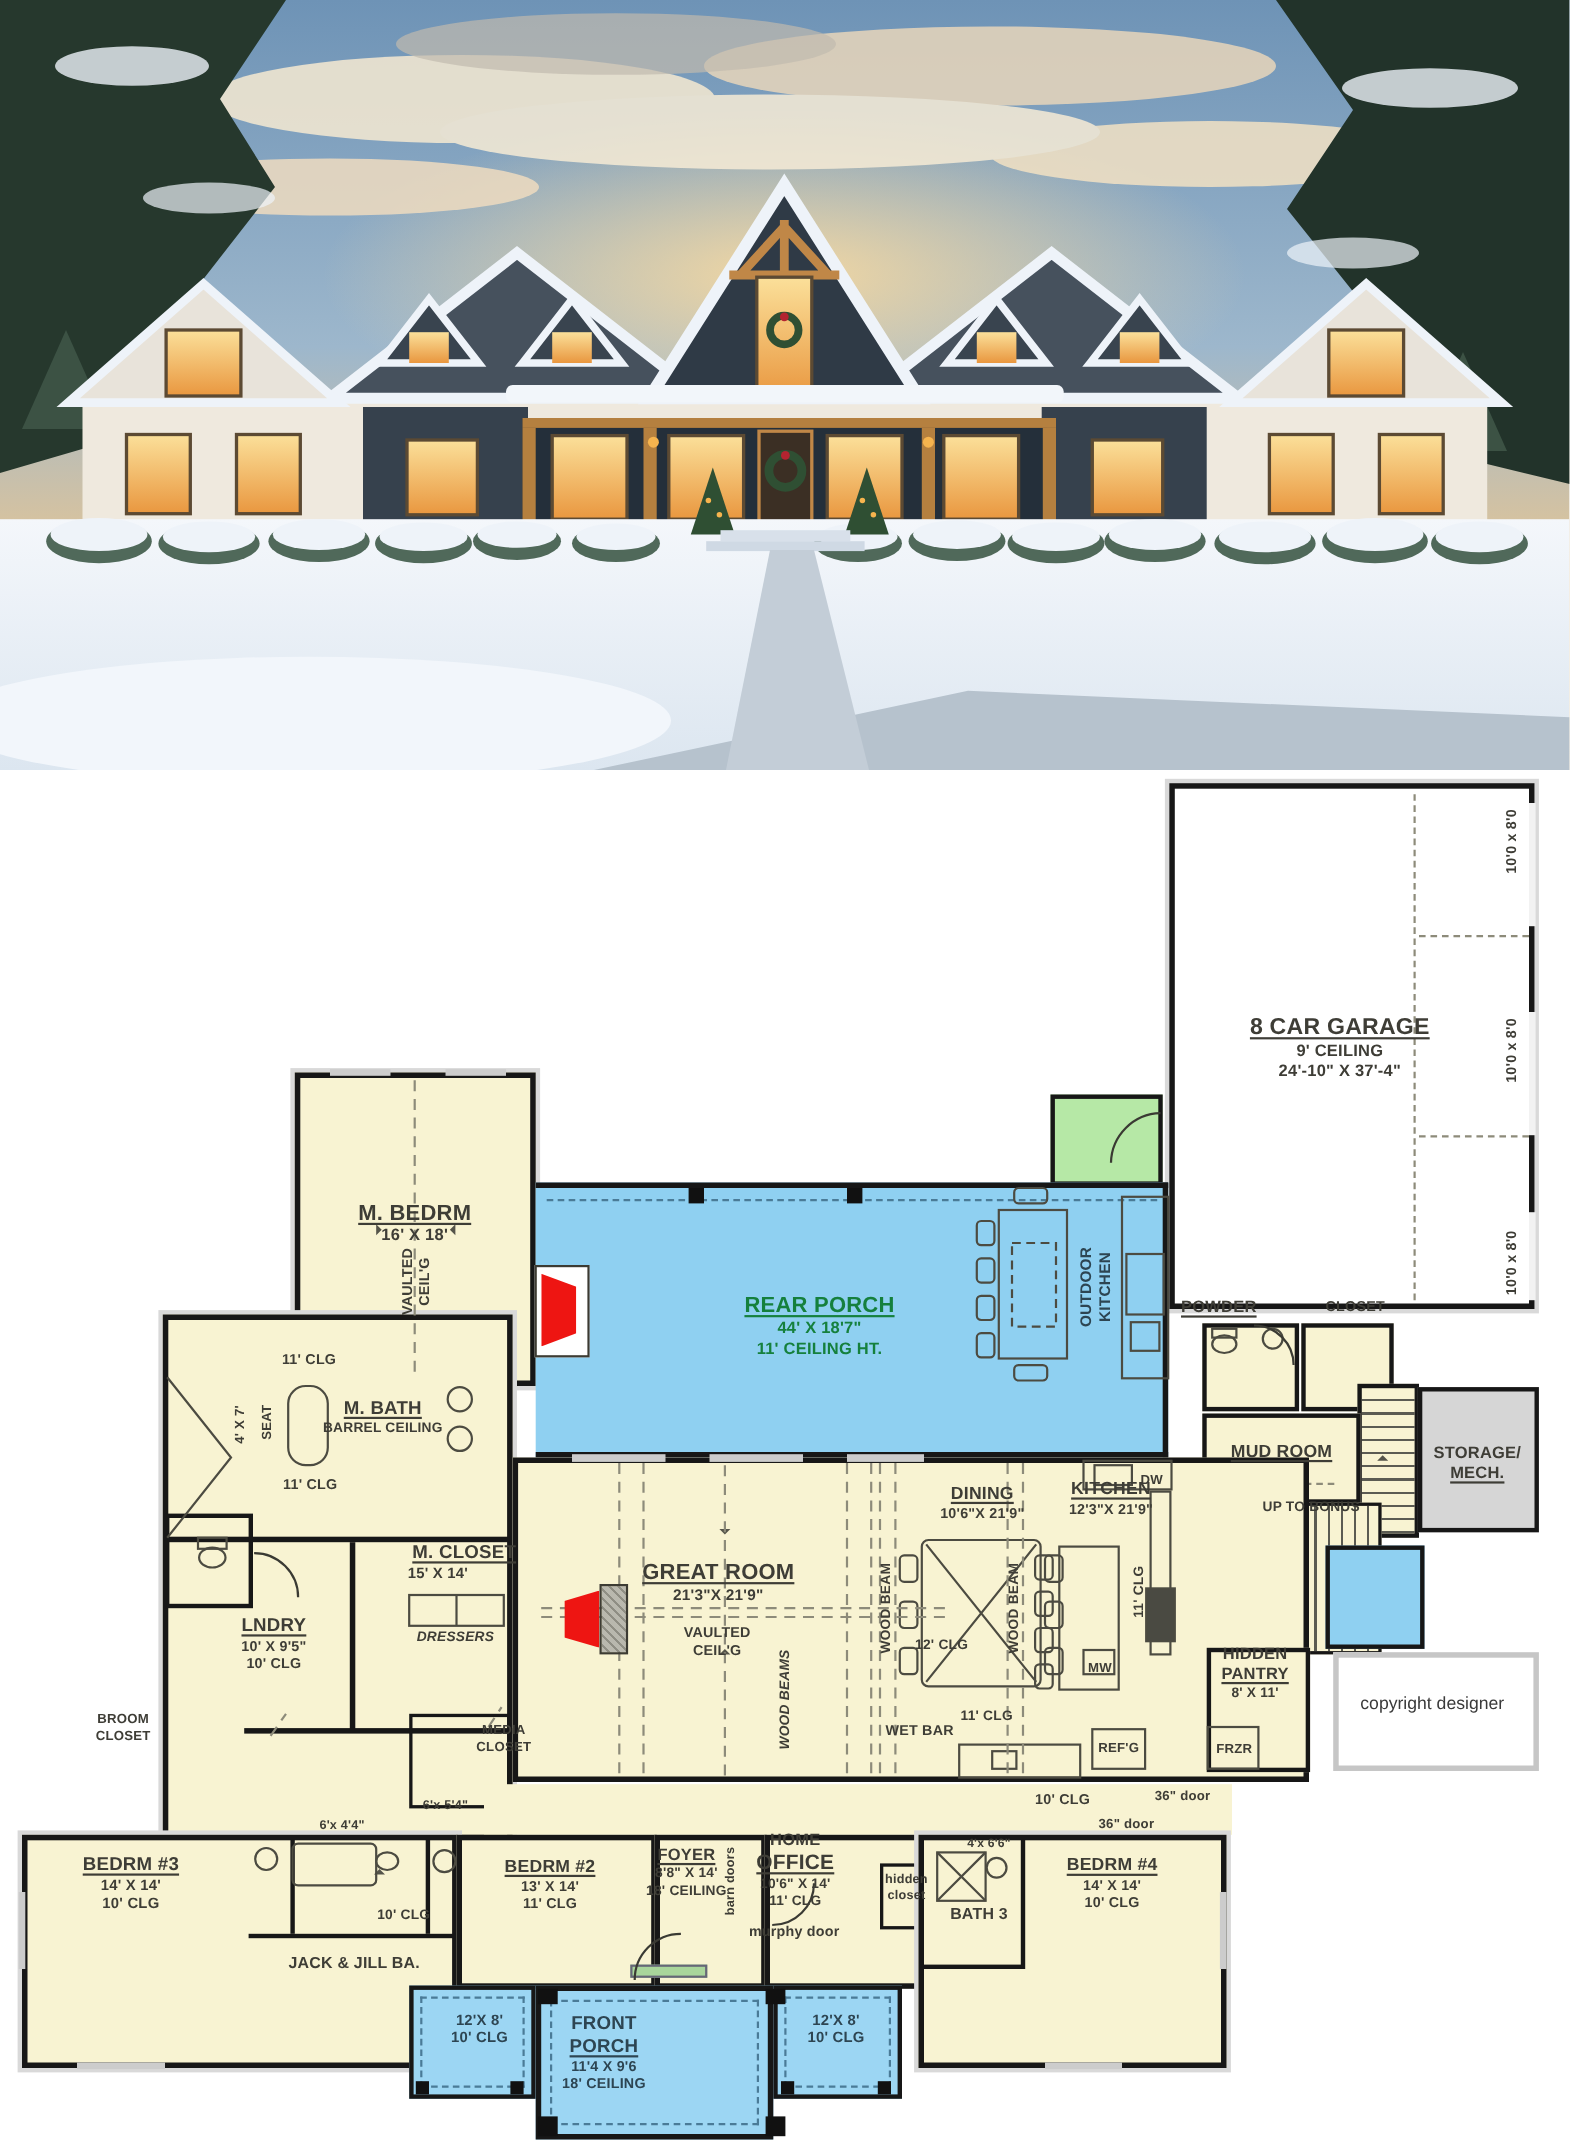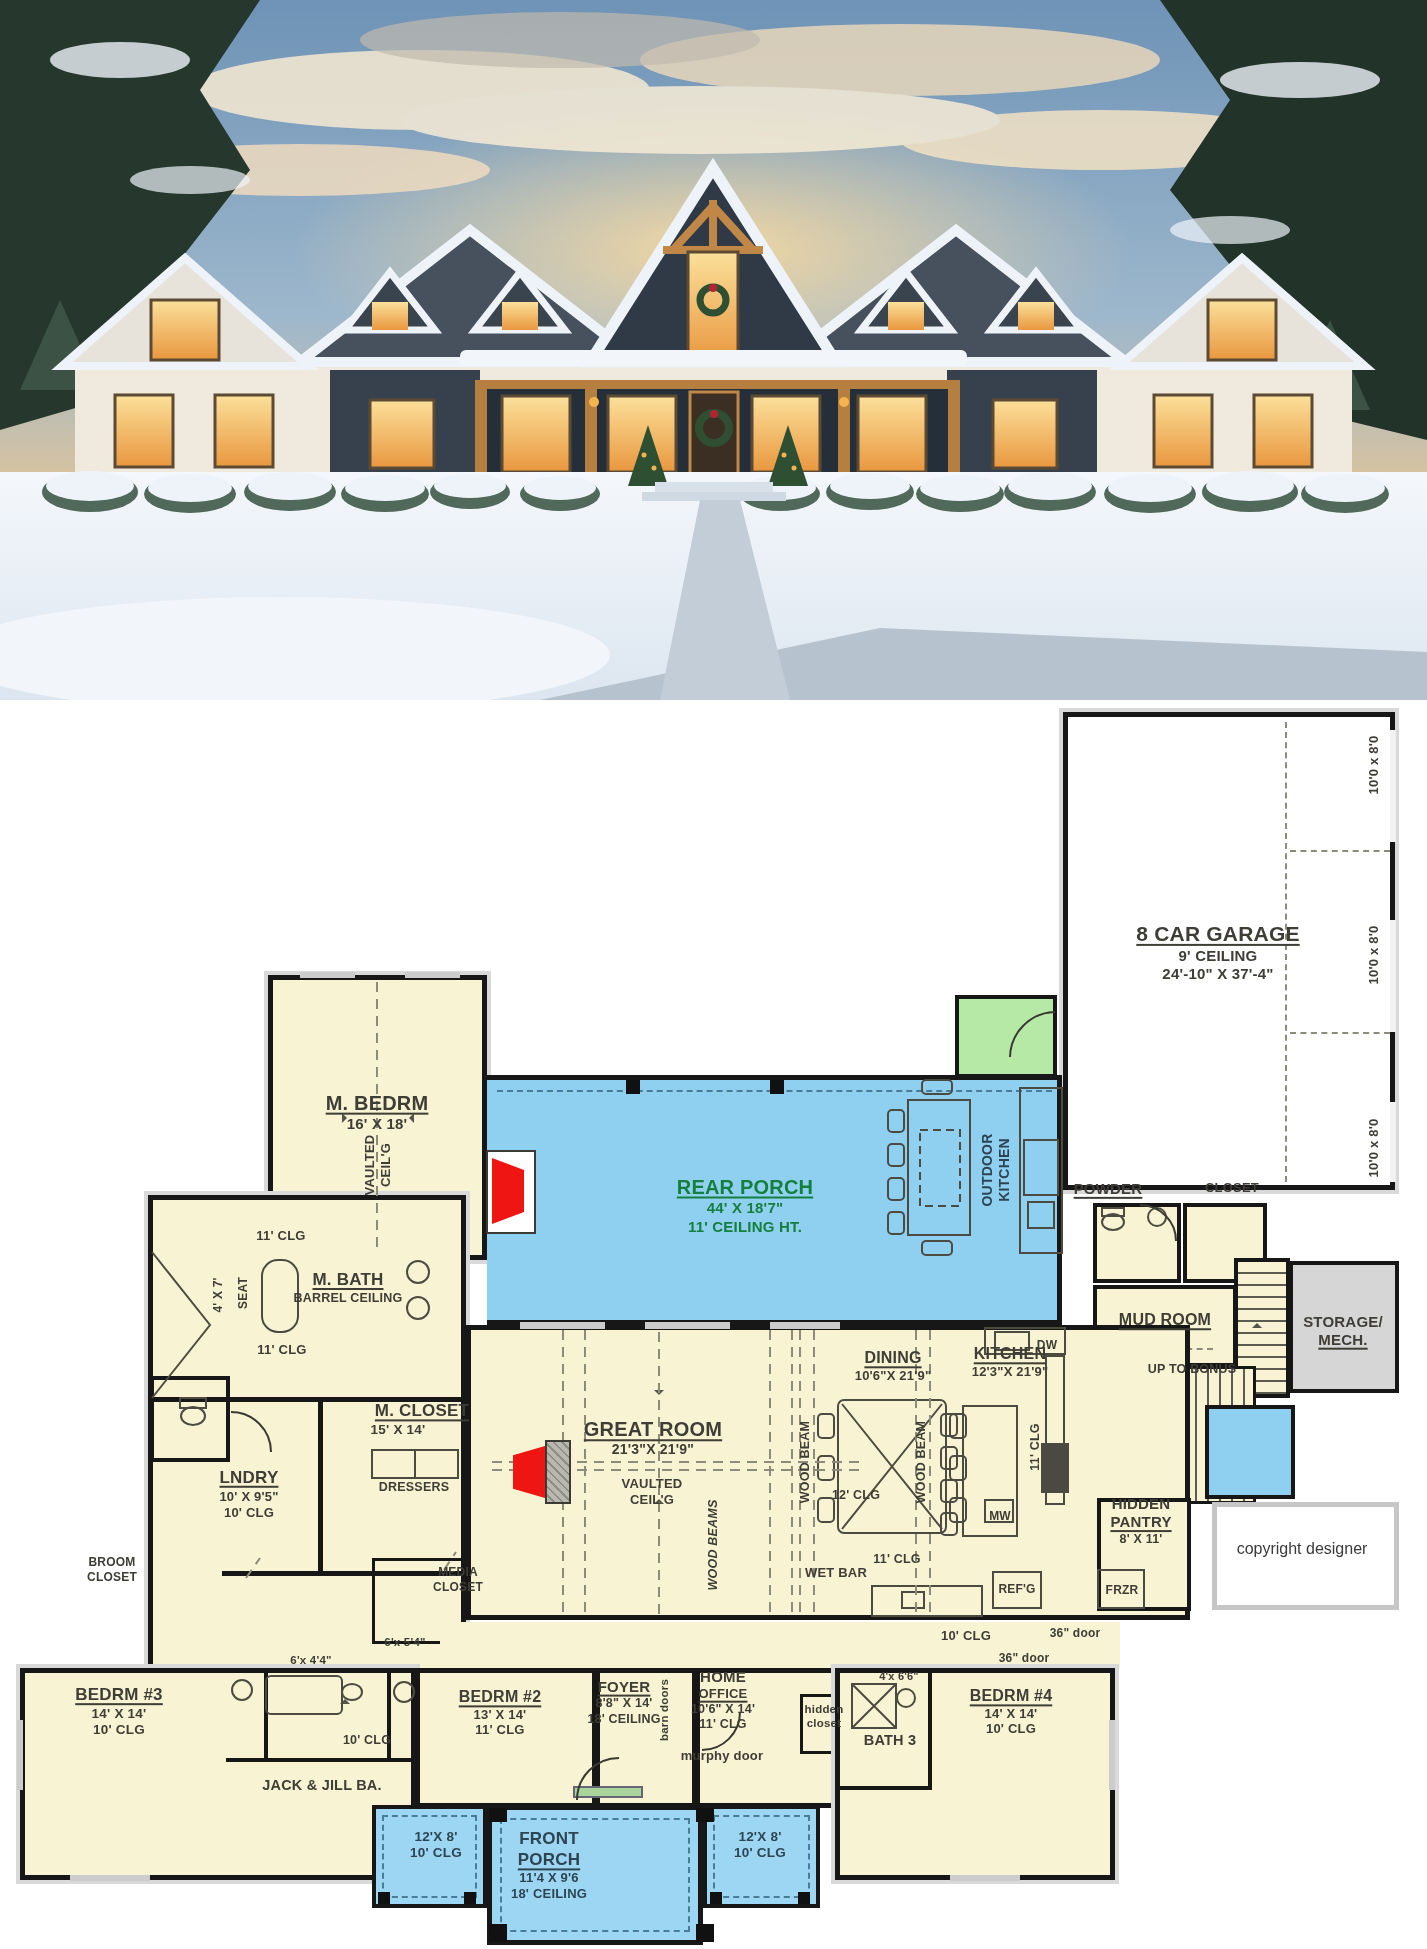--- a/index.html
+++ b/index.html
@@ -440,21 +440,21 @@
         <div class="lab rot" style="left: 243px; top: 593px; transform: translate(-50%, -50%) rotate(-90deg);">
           <div style="font-size: 12px;">SEAT</div>
         </div>
         <div class="lab rot" style="left: 218px; top: 595px; transform: translate(-50%, -50%) rotate(-90deg);">
           <div style="font-size: 12px;">4' X 7'</div>
         </div>
         <div class="lab" style="left: 398px; top: 720px; transform: translate(-50%, -50%);">
           <div class="u" style="font-size: 17px; padding-left: 48px;">M. CLOSET</div>
           <div style="font-size: 13.5px;">15' X 14'</div>
         </div>
-        <div class="lab" style="left: 414px; top: 788px; transform: translate(-50%, -50%);">
+        <div class="lab" style="left: 414px; top: 788px; transform: translate(-50%, -50%); font-style: italic;">
           <div style="font-size: 12.5px;">DRESSERS</div>
         </div>
         <div class="lab" style="left: 249px; top: 794px; transform: translate(-50%, -50%);">
           <div class="u" style="font-size: 17px;">LNDRY</div>
           <div style="font-size: 13px;">10' X 9'5"</div>
           <div style="font-size: 13px;">10' CLG</div>
         </div>
         <div class="lab" style="left: 112px; top: 870px; transform: translate(-50%, -50%);">
           <div style="font-size: 12px;">BROOM</div>
           <div style="font-size: 12px;">CLOSET</div>
@@ -554,21 +554,21 @@
         <div class="lab" style="left: 624px; top: 1002px; transform: translate(-50%, -50%);">
           <div class="u" style="font-size: 15px;">FOYER</div>
           <div style="font-size: 12.5px;">8'8" X 14'</div>
           <div style="font-size: 12.5px;">18' CEILING</div>
         </div>
         <div class="lab rot" style="left: 664px; top: 1010px; transform: translate(-50%, -50%) rotate(-90deg);">
           <div style="font-size: 11.5px;">barn doors</div>
         </div>
         <div class="lab" style="left: 723px; top: 1000px; transform: translate(-50%, -50%);">
           <div style="font-size: 15px;">HOME</div>
-          <div class="u" style="font-size: 13px;">OFFICE</div>
+          <div class="u" style="font-size: 19px;">OFFICE</div>
           <div style="font-size: 12.5px;">10'6" X 14'</div>
           <div style="font-size: 12.5px;">11' CLG</div>
         </div>
         <div class="lab" style="left: 722px; top: 1056px; transform: translate(-50%, -50%);">
           <div style="font-size: 13px;">murphy door</div>
         </div>
         <div class="lab" style="left: 824px; top: 1016px; transform: translate(-50%, -50%);">
           <div style="font-size: 11.5px;">hidden</div>
           <div style="font-size: 11.5px;">closet</div>
         </div>

